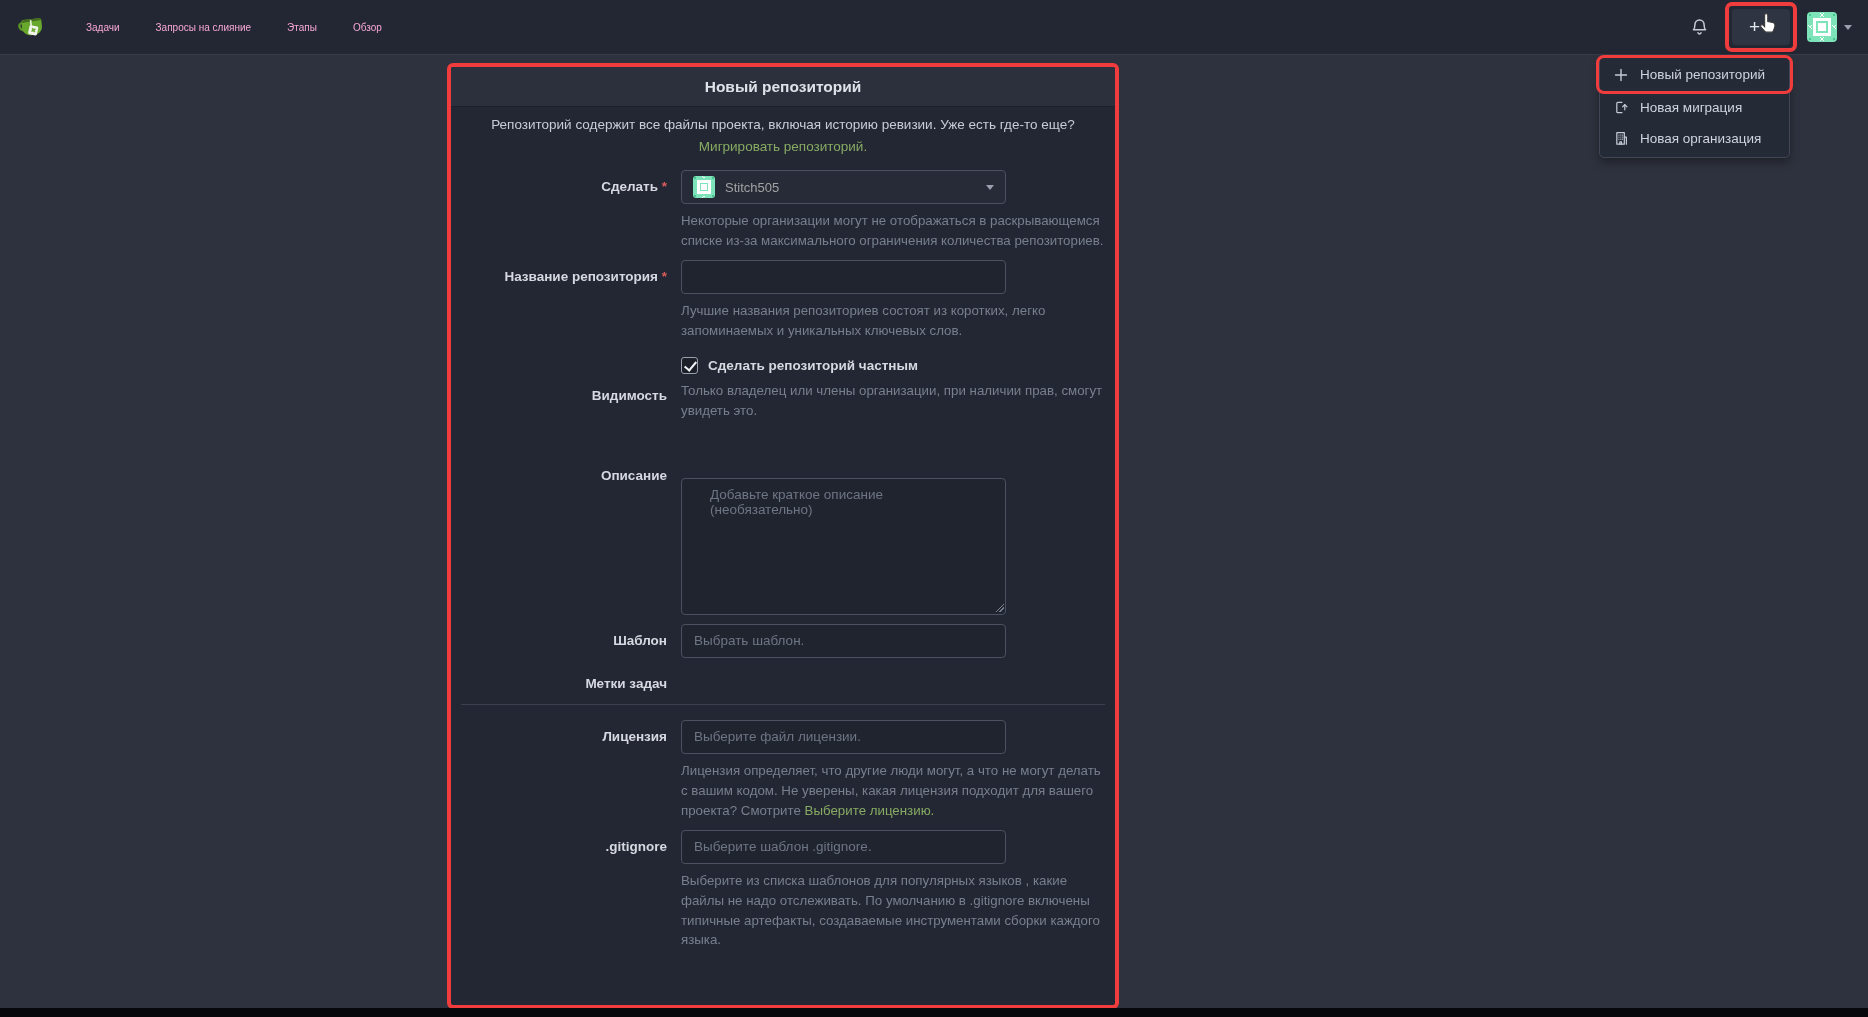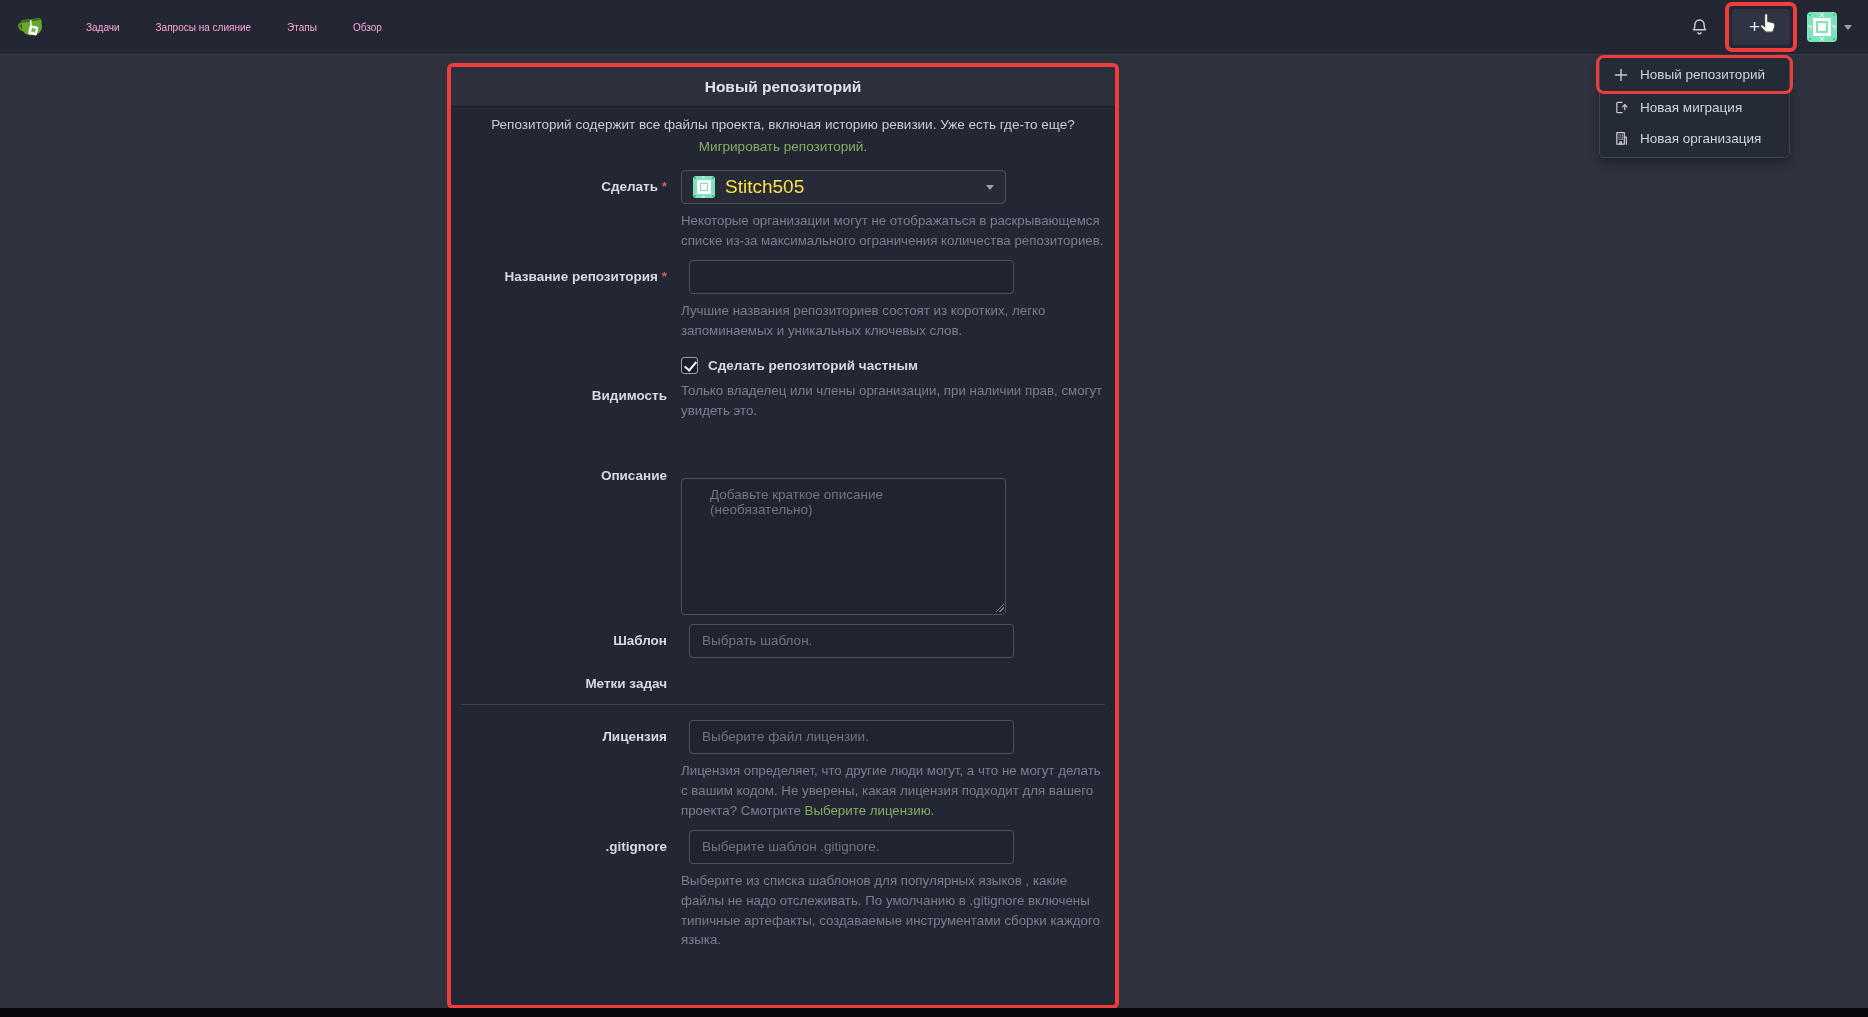--- a/index.html
+++ b/index.html
@@ -78,21 +78,21 @@
     width:222px; flex:none; text-align:right; padding-right:14px; padding-top:9px;
     font-size:13.5px; font-weight:bold; color:#d6d9e1; white-space:nowrap;
   }
   .field-label.top { padding-top:7px;margin-top:31px; }
   .required::after { content:" *"; color:#d95c5c; }
   .field-control { width:424px; }
 
   .text-input {
     width:325px; height:34px; background:#20242f; border:1px solid #4a5160;
     border-radius:4px; color:#dde0e8; padding:0 12px; font-size:13.5px;
-    font-family:inherit; outline:none; display:block;margin-left:8px;
+    font-family:inherit; outline:none; display:block;
   }
   .text-input::placeholder, .text-area::placeholder { color:#6e7584; opacity:1; }
   .text-area {
     width:325px; height:137px; background:#20242f; border:1px solid #4a5160;
     border-radius:4px; color:#dde0e8; padding:8px 28px; font-size:13.5px;
     font-family:inherit; outline:none; resize:none; display:block; position:relative;margin-top:48px;
   }
   .textarea-wrap { position:relative; width:325px; }
   .resize-grip {
     position:absolute; right:2px; bottom:3px; width:9px; height:9px;
@@ -100,21 +100,21 @@
       linear-gradient(135deg, transparent 0 50%, #7b8190 50% 57%, transparent 57% 72%, #7b8190 72% 79%, transparent 79%);
     pointer-events:none;
   }
   .help { font-size:13.3px; color:#787f8d; line-height:1.5; margin-top:7px; }
 
   .owner-select {
     width:325px; height:34px; background:#262b37; border:1px solid #4a5160;
     border-radius:4px; display:flex; align-items:center; gap:10px; padding:0 11px;
     cursor:pointer;
   }
-  .owner-name { font-size:19px; color:#fde047; }
+  .owner-name { font-size:13px; color:#a3a3a3; }
   .owner-select .caret { margin-left:auto; }
   .mini-avatar { width:22px; height:22px; border-radius:3px; flex:none; display:block; }
 
   .checkbox-row { display:flex; align-items:center; gap:10px; padding-top:7px; }
   .checkbox {
     width:17px; height:17px; border:1px solid #9aa0ab; border-radius:3px;
     background:#1b1f28; position:relative; cursor:pointer; flex:none;
   }
   .checkbox::after {
     content:""; position:absolute; left:5px; top:1px; width:5px; height:10px;

